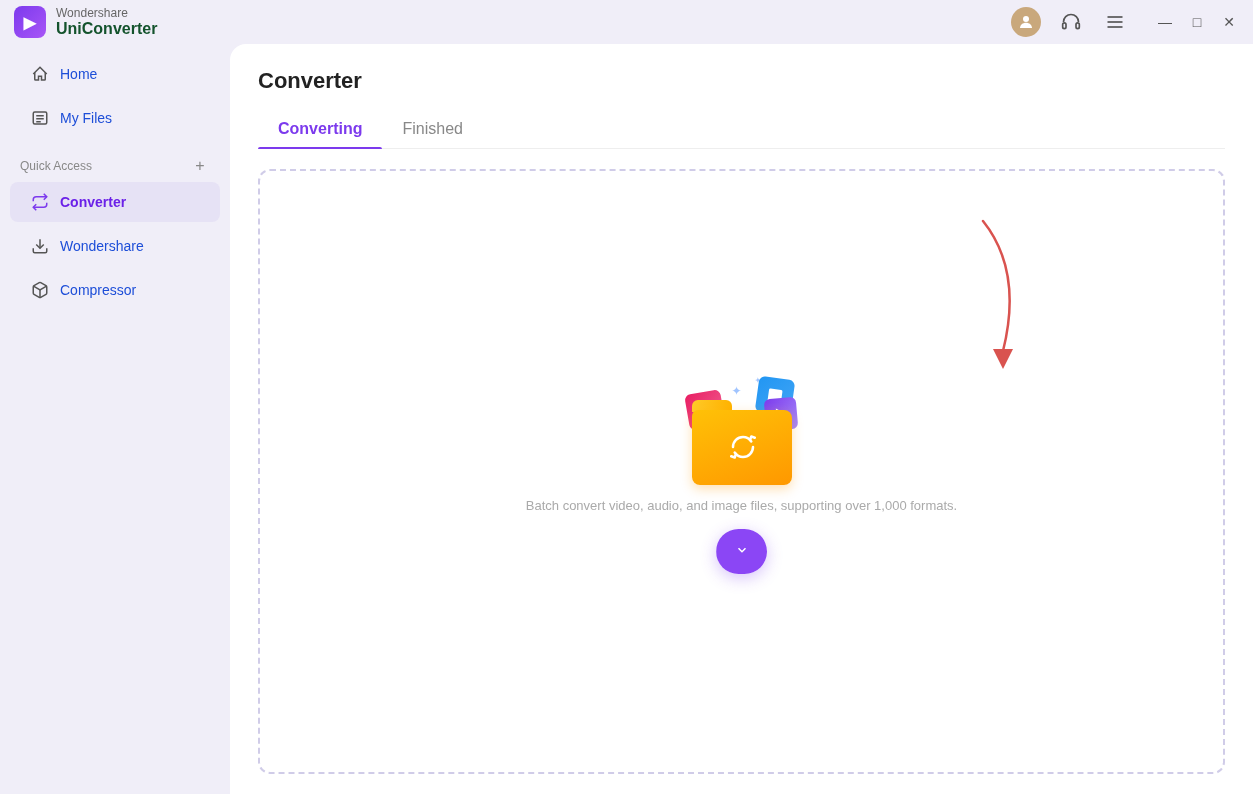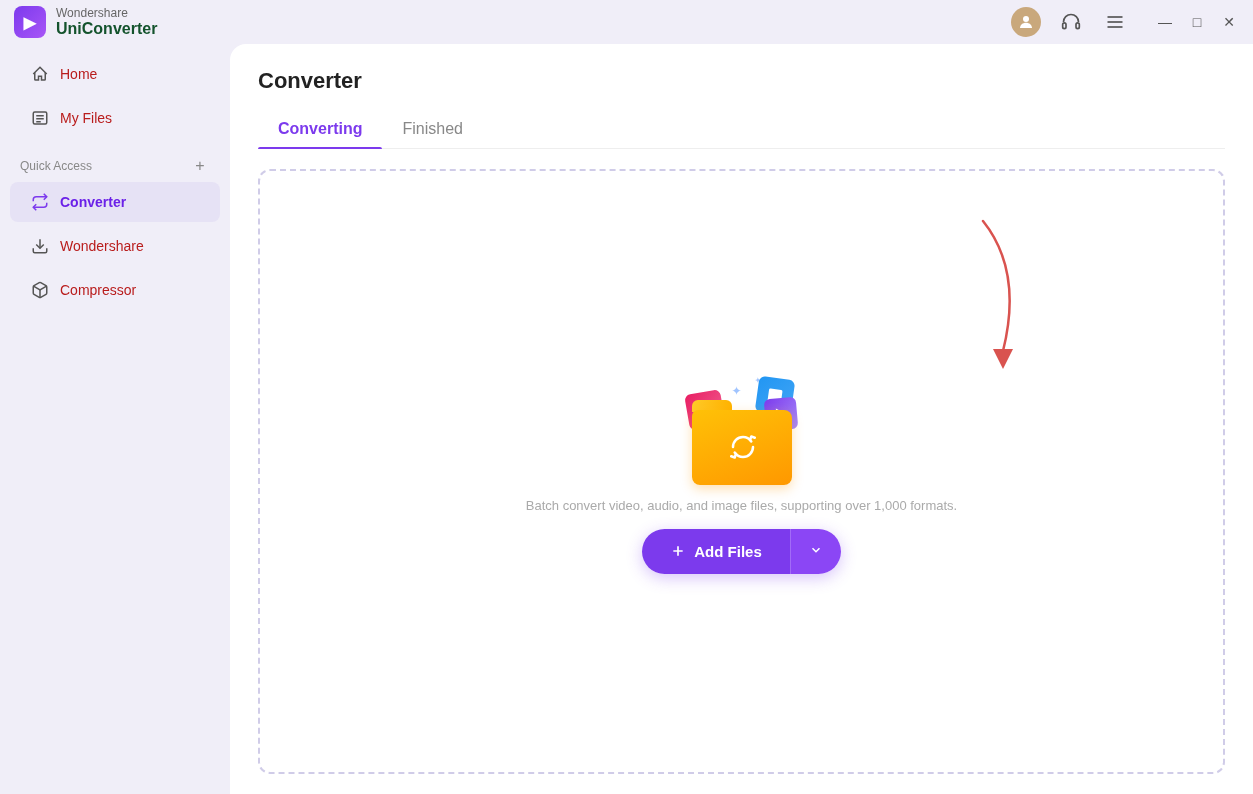--- a/index.html
+++ b/index.html
@@ -112,21 +112,21 @@
       flex-direction: column;
       padding: 8px 0;
       flex-shrink: 0;
     }
     .sidebar-nav-item {
       display: flex;
       align-items: center;
       gap: 10px;
       padding: 10px 20px;
       cursor: pointer;
-      color: #b91c1c;
+      color: #1d4ed8;
       font-size: 14px;
       border-radius: 8px;
       margin: 2px 10px;
     }
     .sidebar-nav-item.active {
       background: #e6e2f5;
       color: #6b21e8;
       font-weight: 600;
     }
     .sidebar-nav-icon {
@@ -538,28 +538,20 @@
           <marker id="arrowhead" markerWidth="8" markerHeight="8" refX="4" refY="4" orient="auto">
             <path d="M 0 0 L 8 4 L 0 8 z" fill="#d9534f"></path>
           </marker>
         </defs>
         <path d="M 80 10 Q 120 60 100 140 L 100 148" stroke="#d9534f" stroke-width="2.5" fill="none" marker-end="url(#arrowhead)" stroke-linecap="round"></path>
       </svg>
 
       <p class="drop-subtitle">Batch convert video, audio, and image files, supporting over 1,000 formats.</p>
 
       <div class="add-files-wrapper">
-        <button class="add-files-btn">
-          <svg width="16" height="16" viewBox="0 0 24 24" fill="white">
-              <line x1="12" y1="5" x2="12" y2="19" stroke="white" stroke-width="2.5"></line>
-              <line x1="5" y1="12" x2="19" y2="12" stroke="white" stroke-width="2.5"></line>
-            </svg>
-
-          <span>Add Files</span>
-        </button>
         <button class="add-files-dropdown">
           <svg width="14" height="14" viewBox="0 0 24 24" fill="white">
               <polyline points="6 9 12 15 18 9" stroke="white" stroke-width="2.5" fill="none"></polyline>
             </svg>
         </button>
       </div>
 
     </div>
   </div>
 

